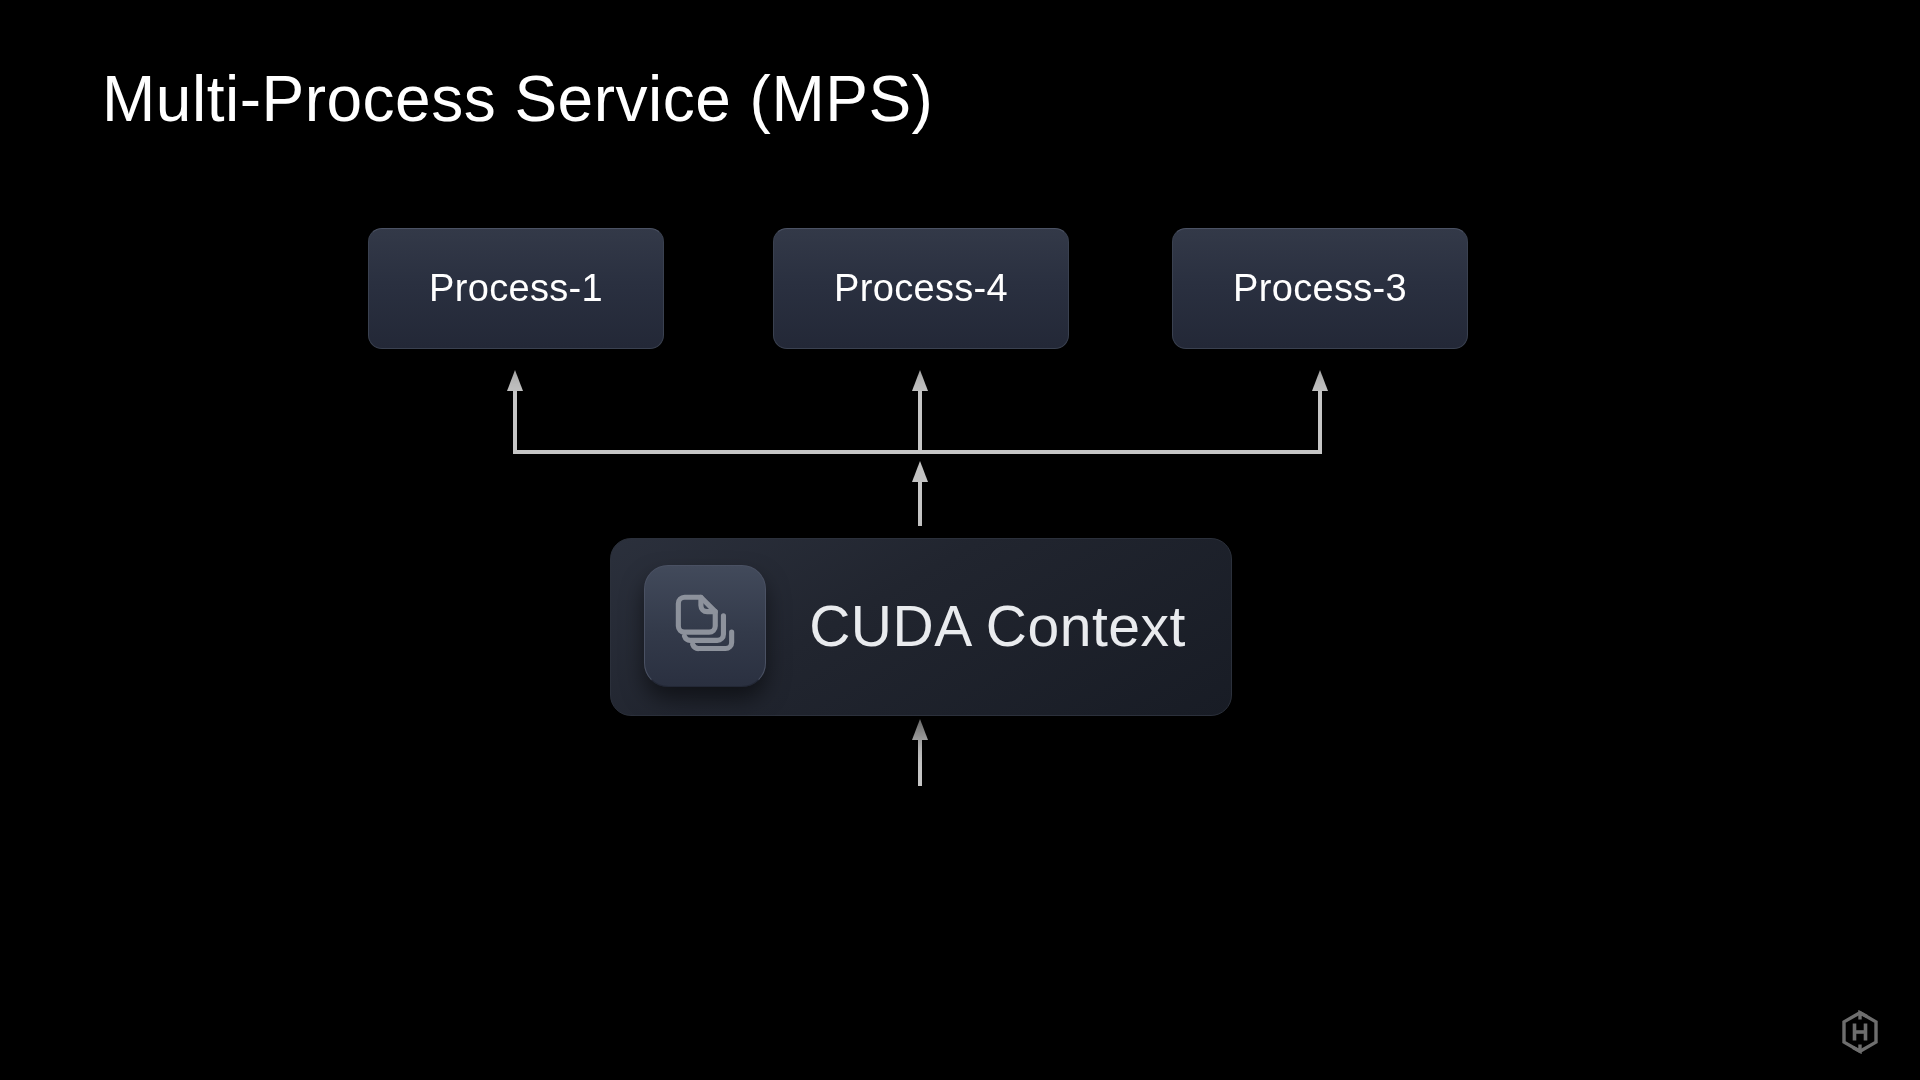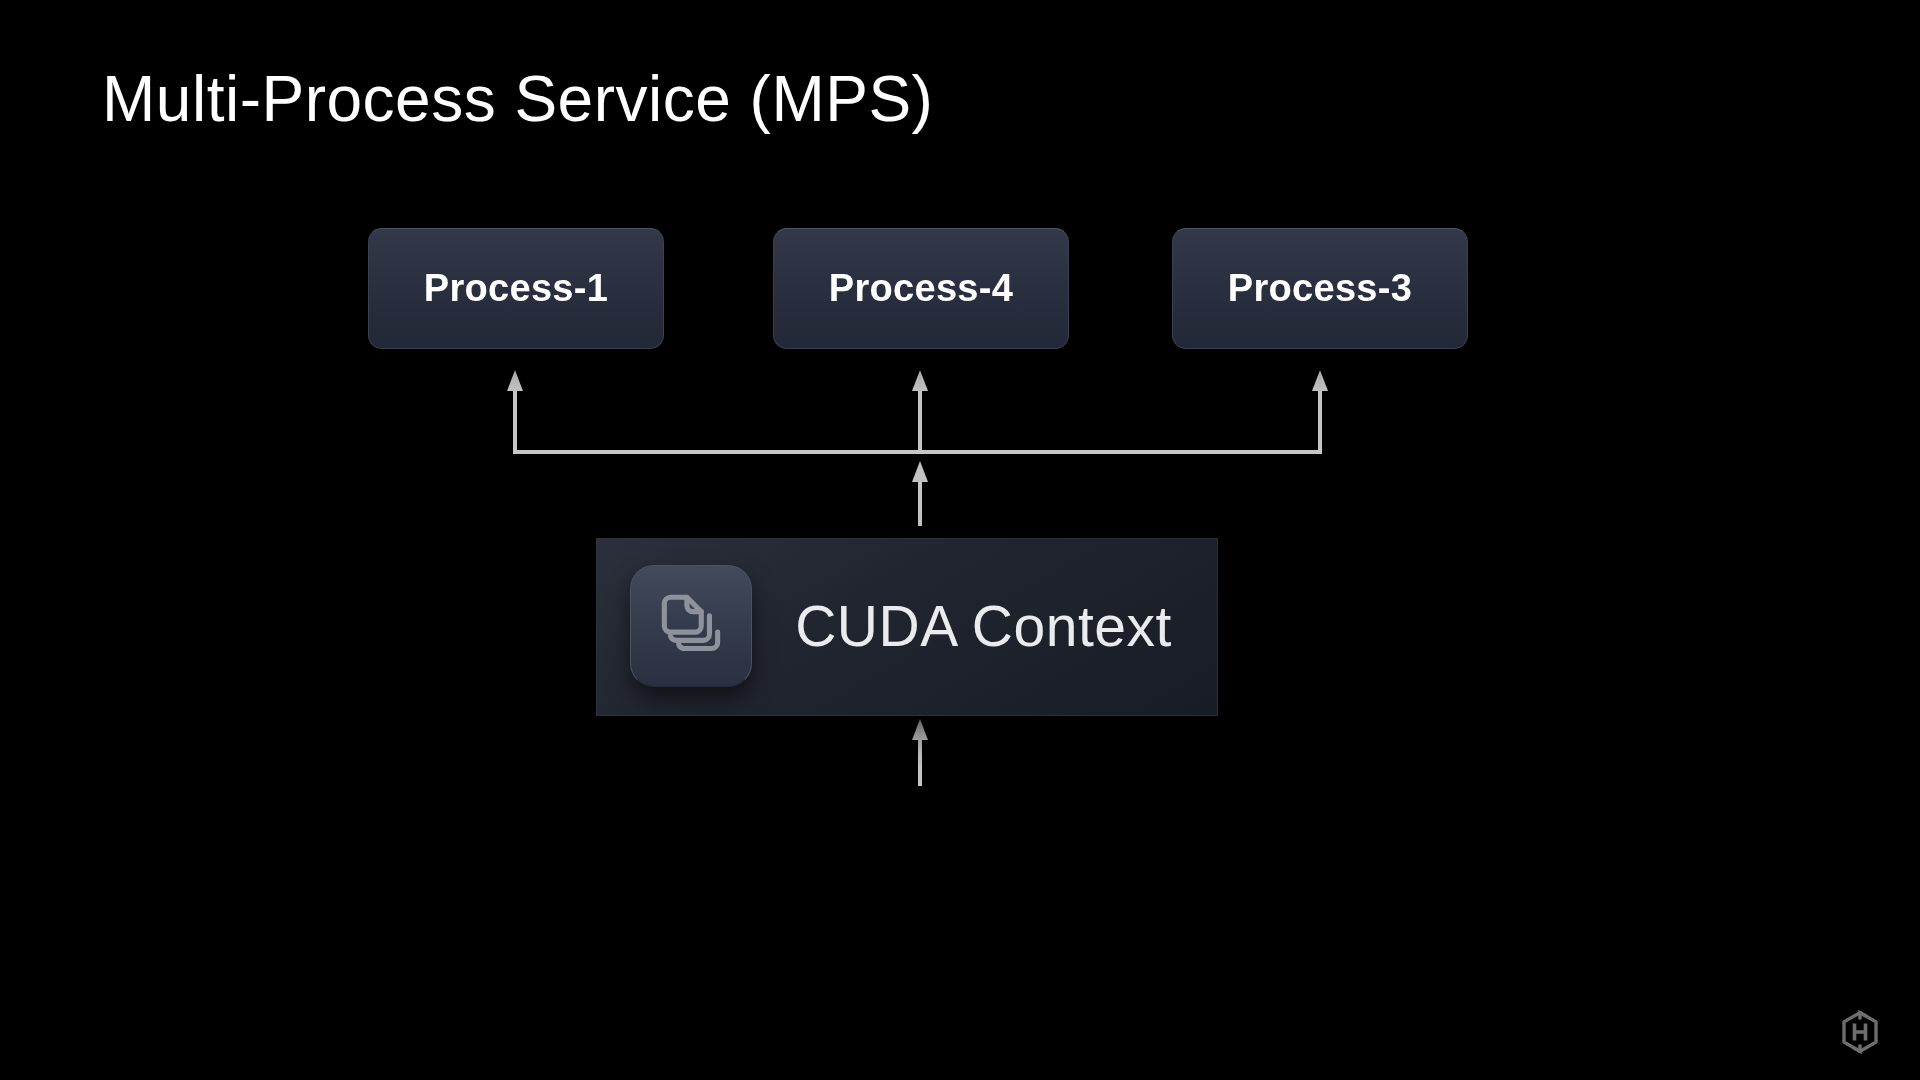--- a/index.html
+++ b/index.html
@@ -13,26 +13,26 @@
   }
   
   .process-box{
     position:absolute;top:228px;height:119px;width:294px;border-radius:14px;
     background:linear-gradient(180deg,#333948 0%,#2a3040 45%,#232837 100%);
     border:1px solid #3a4150;border-top-color:#4b5264;
     box-shadow:0 14px 30px rgba(0,0,0,0.55);
     display:flex;align-items:center;justify-content:center;
   }
   .process-box .label{
-    color:#ffffff;font-size:38px;font-weight:700;letter-spacing:0.3px;
+    color:#ffffff;font-size:38px;font-weight:400;letter-spacing:0.3px;
   }
   .p1{left:368px;} .p2{left:773px;} .p3{left:1172px;}
   
   .big-box{
-    position:absolute;left:596px;width:620px;border-radius:0;
+    position:absolute;left:610px;width:620px;border-radius:21px;
     background:linear-gradient(150deg,#2b303c 0%,#21252f 40%,#181c25 100%);
     border:1px solid #2b303b;
     box-shadow:0 16px 36px rgba(0,0,0,0.6);
   }
   .cuda-box{top:538px;height:176px;}
   .gpu-box{top:798px;height:180px;}
   .icon-tile{
     position:absolute;width:120px;height:120px;border-radius:24px;
     background:linear-gradient(180deg,#424a5b 0%,#333a4a 55%,#2a3040 100%);
     border:1px solid #4a5163;border-bottom-color:#232836;

